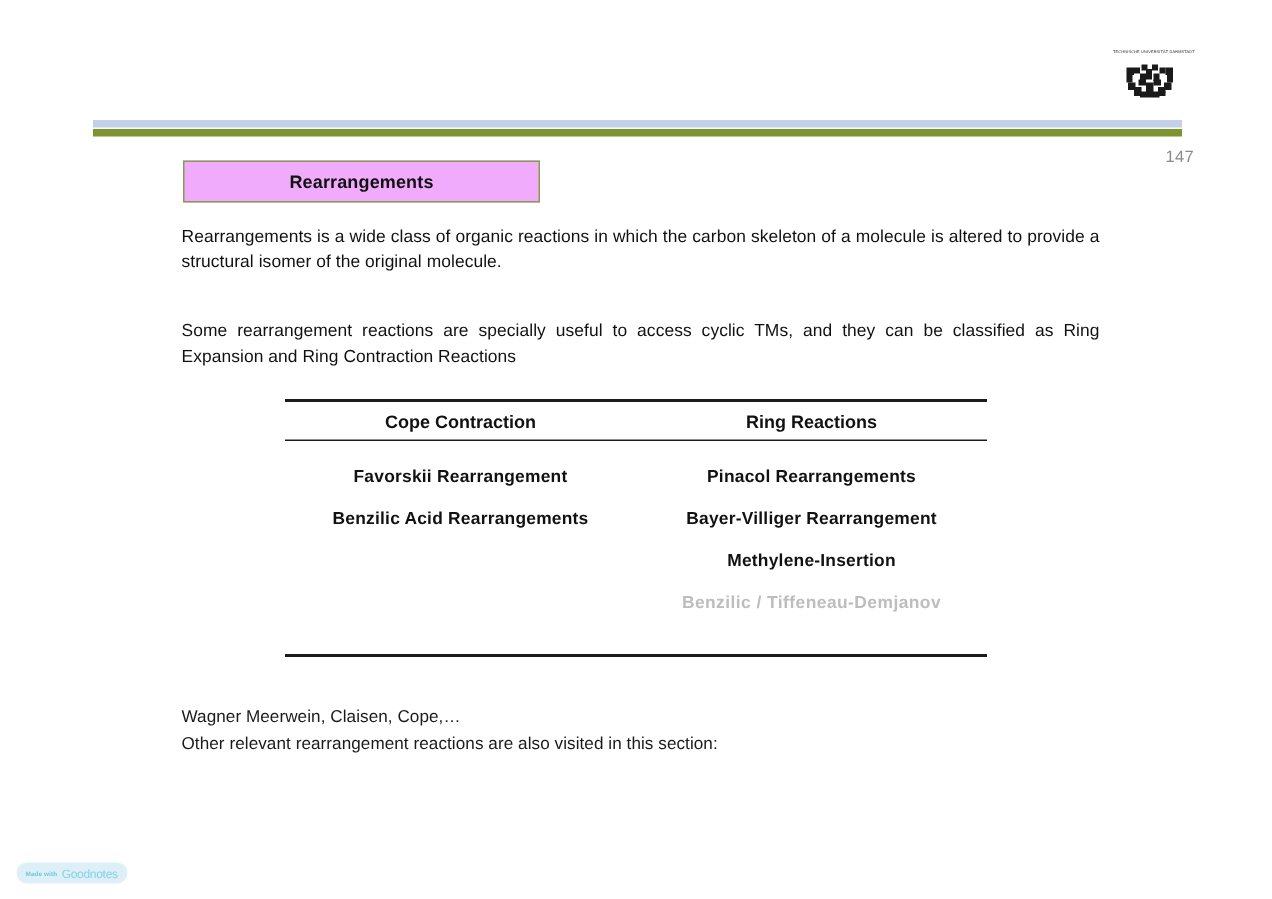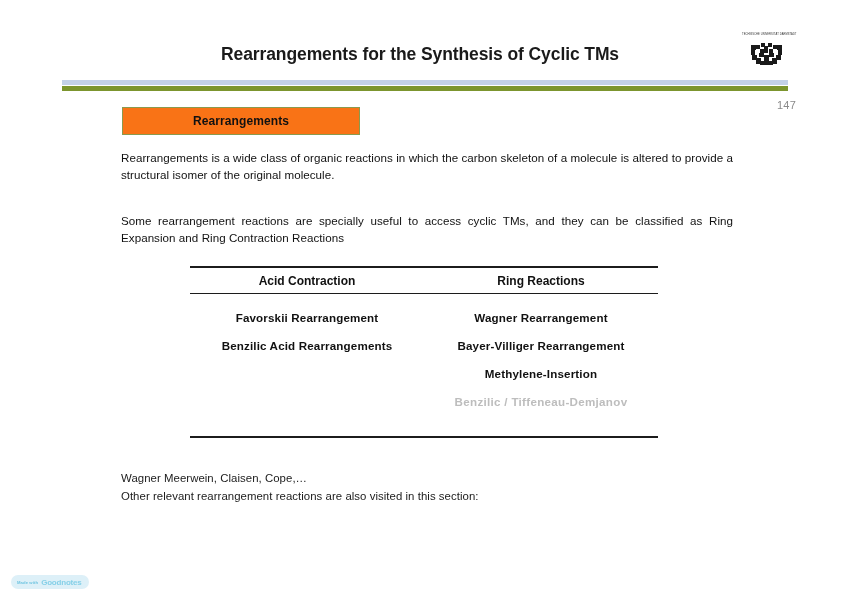--- a/index.html
+++ b/index.html
@@ -91,21 +91,21 @@
     letter-spacing: 0.2px;
   }
 
   
   .section-box {
     position: absolute;
     left: 122px;
     top: 107px;
     width: 238px;
     height: 28px;
-    background: #f97316;
+    background: #f0abfc;
     border: 1px solid #8a9a4e;
     box-sizing: border-box;
     display: flex;
     align-items: center;
     justify-content: center;
   }
   .section-box-label {
     font-size: 12px;
     font-weight: bold;
     color: #111111;
@@ -207,31 +207,30 @@
     gap: 3px;
   }
   .gn-made {
     font-size: 4.2px;
     font-weight: bold;
     color: #6fc4e0;
     letter-spacing: 0.1px;
   }
   .gn-name {
     font-size: 8px;
-    font-weight: bold;
+    font-weight: normal;
     color: #86d0e8;
     letter-spacing: -0.2px;
   }
 </style>
 </head>
 <body>
 
 <div class="slide-header">
 
-  <div class="slide-title">Rearrangements for the Synthesis of Cyclic TMs</div>
 
   <div class="logo-wrap">
     <div class="logo-caption">TECHNISCHE UNIVERSITÄT DARMSTADT</div>
     <div class="logo-mark">
       <svg width="34" height="25" viewBox="0 0 34 25" xmlns="http://www.w3.org/2000/svg">
         <g fill="#1a1a1a">
           <rect x="1" y="4" width="5" height="5"></rect>
           <rect x="6" y="4" width="4" height="4"></rect>
           <rect x="1" y="9" width="4" height="5"></rect>
           <rect x="2" y="14" width="5" height="5"></rect>
@@ -268,31 +267,31 @@
 
 <div class="para para-intro">Rearrangements is a wide class of organic reactions in which the carbon skeleton of a molecule is altered to provide a structural isomer of the original molecule.</div>
 
 <div class="para para-classify">Some rearrangement reactions are specially useful to access cyclic TMs, and they can be classified as Ring Expansion and Ring Contraction Reactions</div>
 
 <div class="rxn-table">
 
   <div class="tbl-rule-top"></div>
 
   <div class="tbl-head-row">
-    <div class="tbl-head-cell">Acid Contraction</div>
+    <div class="tbl-head-cell">Cope Contraction</div>
     <div class="tbl-head-cell">Ring Reactions</div>
   </div>
 
   <div class="tbl-rule-mid"></div>
 
   <div class="tbl-body">
 
     <div class="tbl-row">
       <div class="tbl-cell">Favorskii Rearrangement</div>
-      <div class="tbl-cell">Wagner Rearrangement</div>
+      <div class="tbl-cell">Pinacol Rearrangements</div>
     </div>
 
     <div class="tbl-row">
       <div class="tbl-cell">Benzilic Acid Rearrangements</div>
       <div class="tbl-cell">Bayer-Villiger Rearrangement</div>
     </div>
 
 
     <div class="tbl-row">
       <div class="tbl-cell empty"></div>

